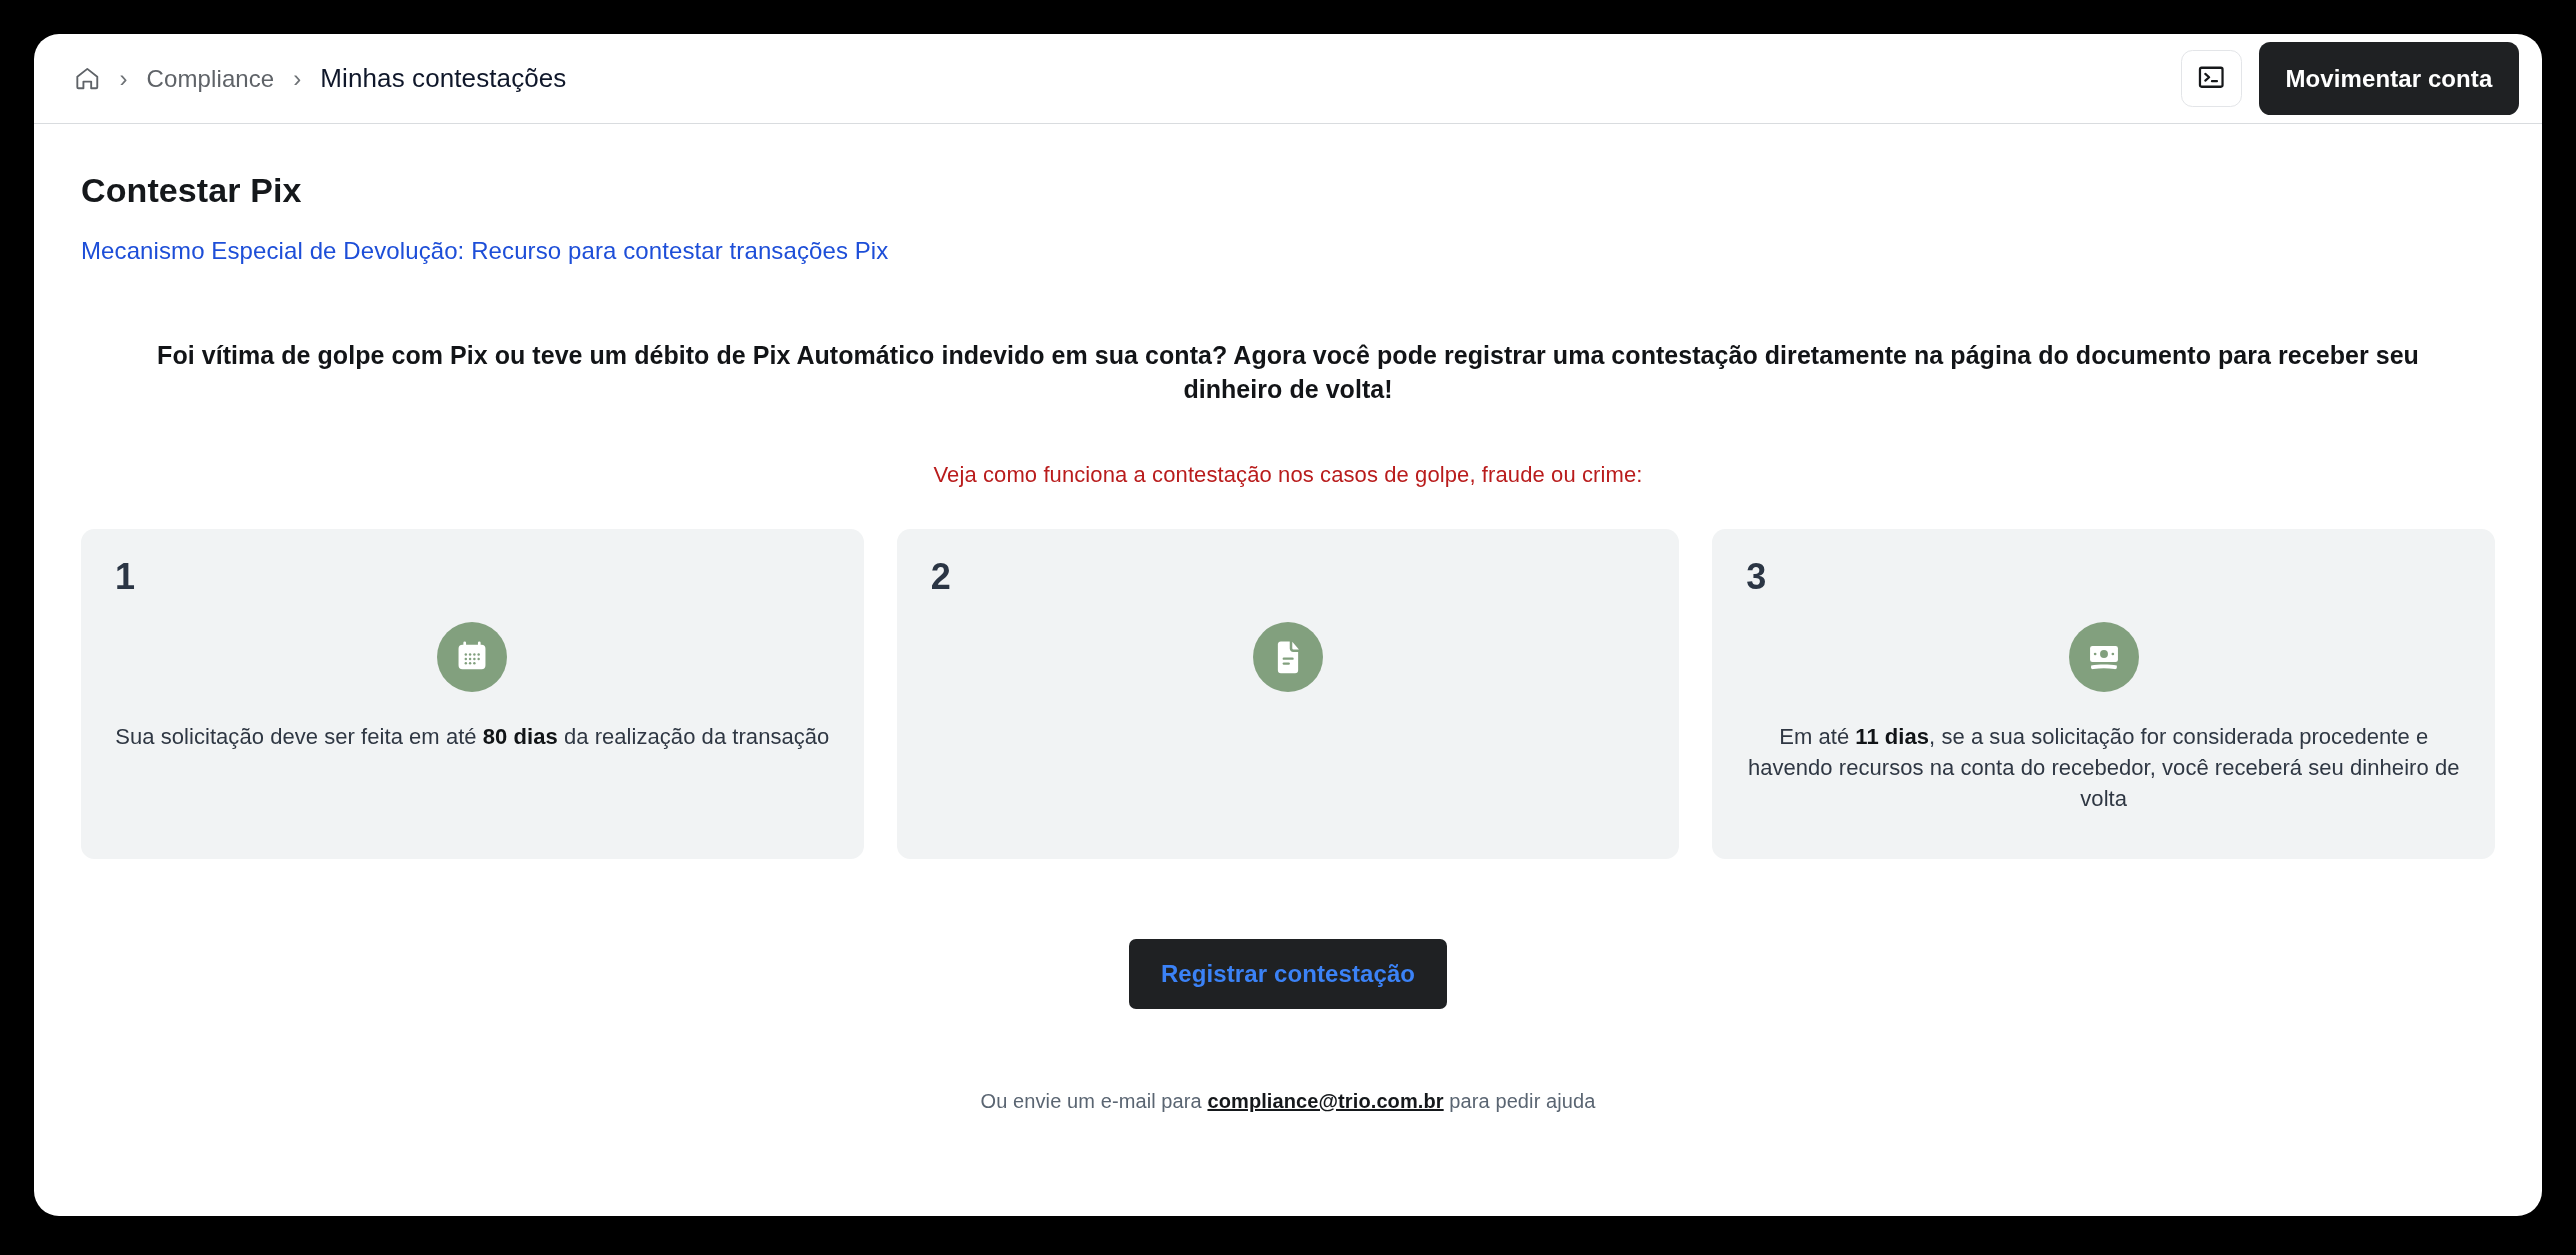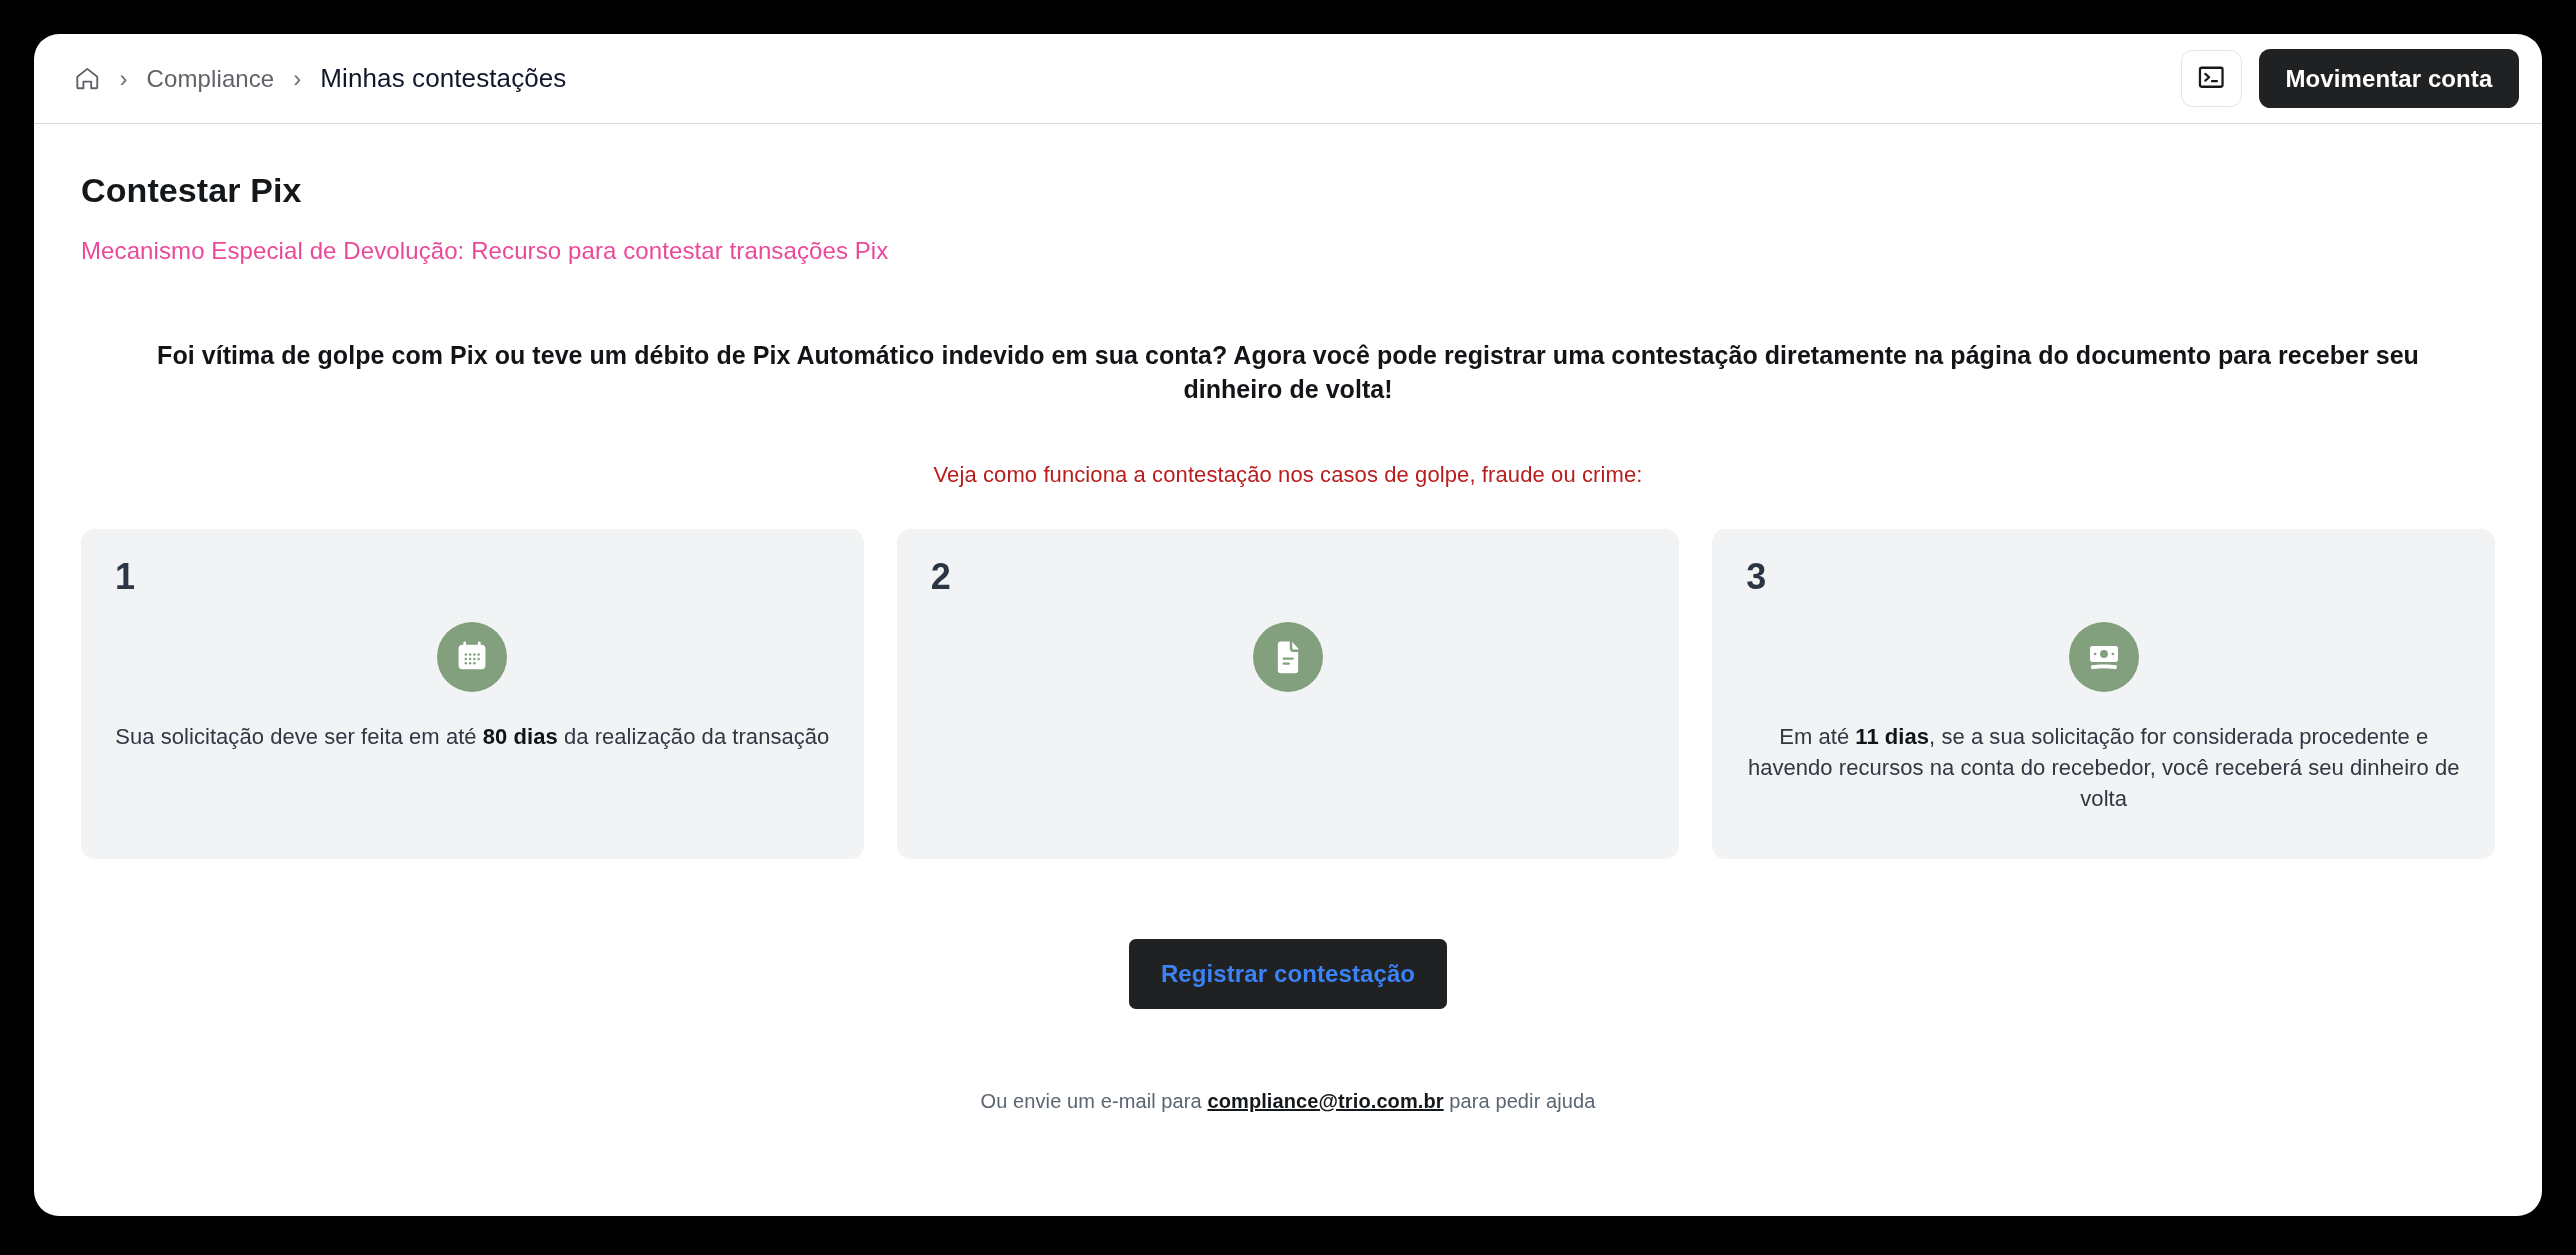--- a/index.html
+++ b/index.html
@@ -63,21 +63,21 @@
     height: 57px;
     border: 0.9px solid #e3e5e8;
     border-radius: 11.4px;
     background: #fff;
     display: flex;
     align-items: center;
     justify-content: center;
     cursor: pointer;
   }
   .primary-btn {
-    height: 59px;
+    height: 73px;
     background: #1f2123;
     color: #ffffff;
     border-radius: 11.4px;
     font-size: 24px;
     font-weight: 700;
     padding: 0 26.6px;
     display: flex;
     align-items: center;
     cursor: pointer;
     border: none;
@@ -91,21 +91,21 @@
   }
   .page-title {
     font-size: 34px;
     font-weight: 700;
     color: #15181b;
     letter-spacing: 0.1px;
   }
   .page-subtitle {
     margin-top: 26.6px;
     font-size: 24px;
-    color: #ec4899;
+    color: #1d4ed8;
     letter-spacing: 0.1px;
   }
   .headline {
     margin: 73px auto 0 auto;
     max-width: 2305px;
     text-align: center;
     font-size: 25px;
     font-weight: 700;
     color: #121417;
     line-height: 1.38;

